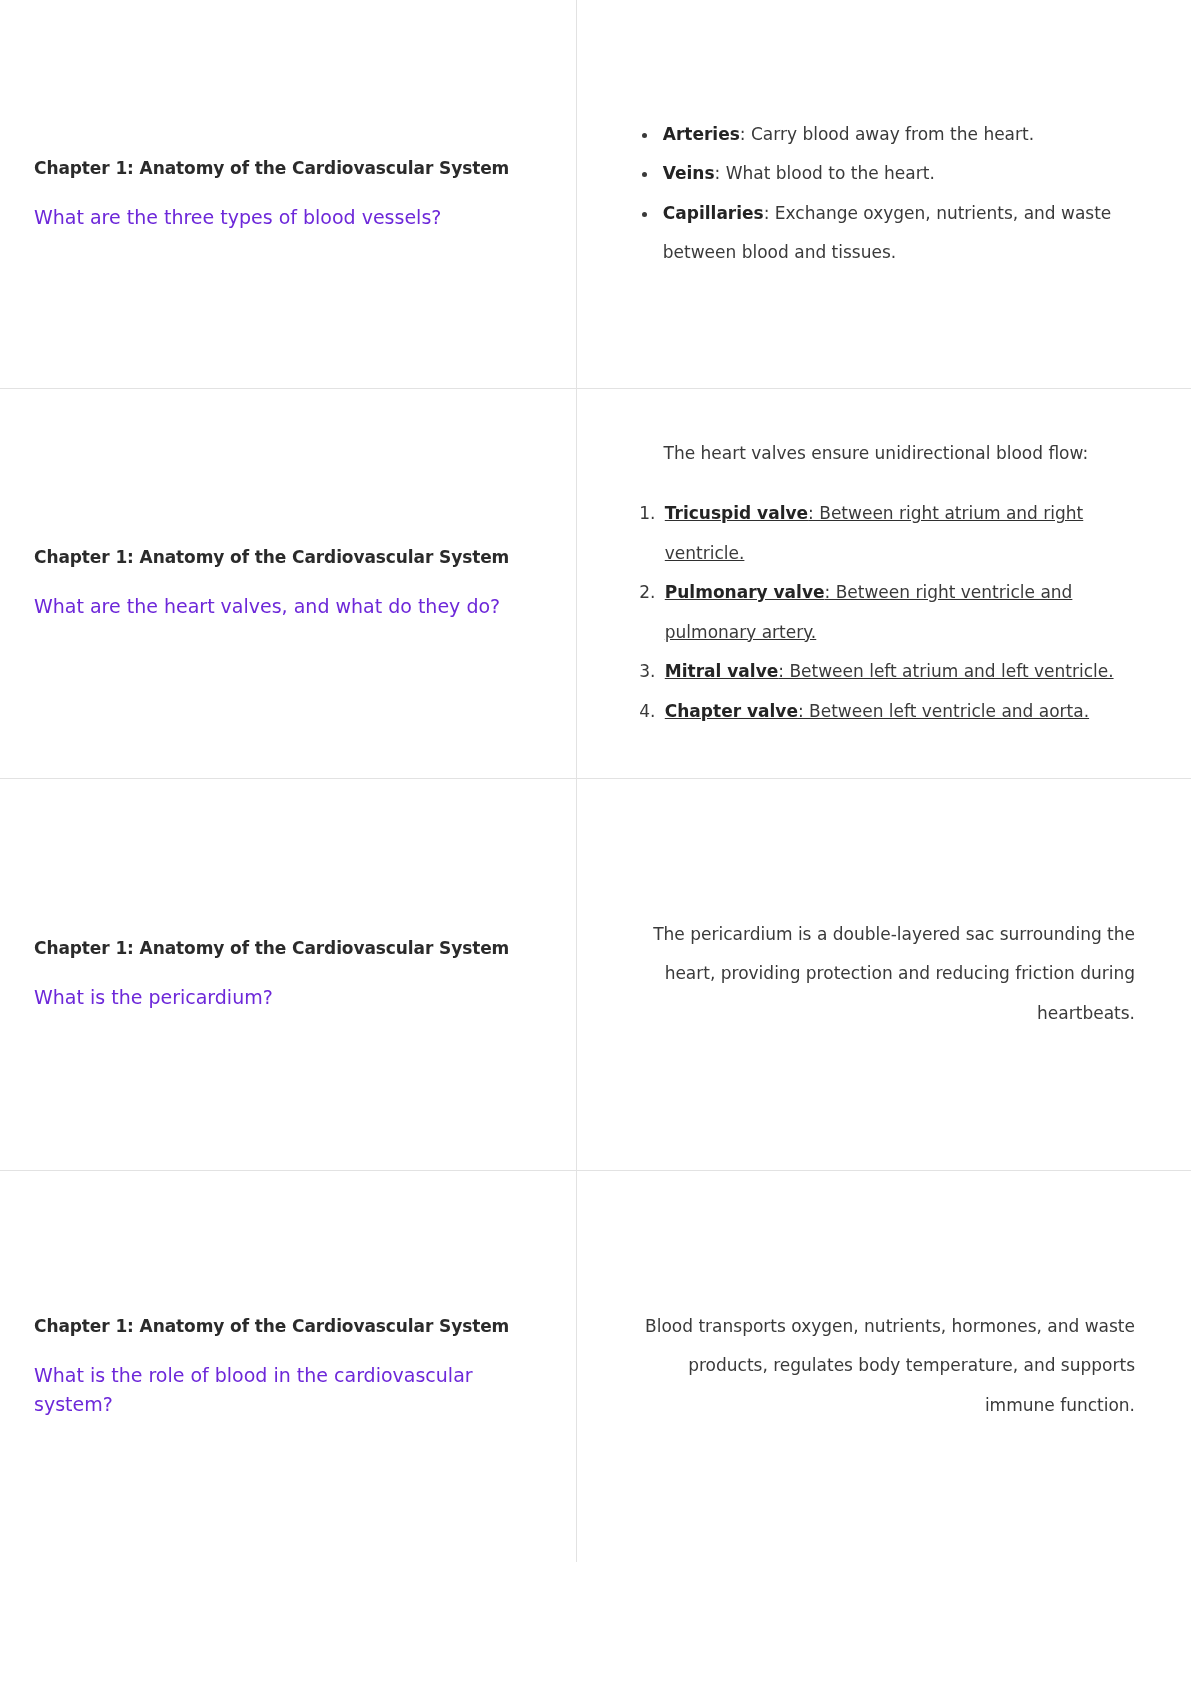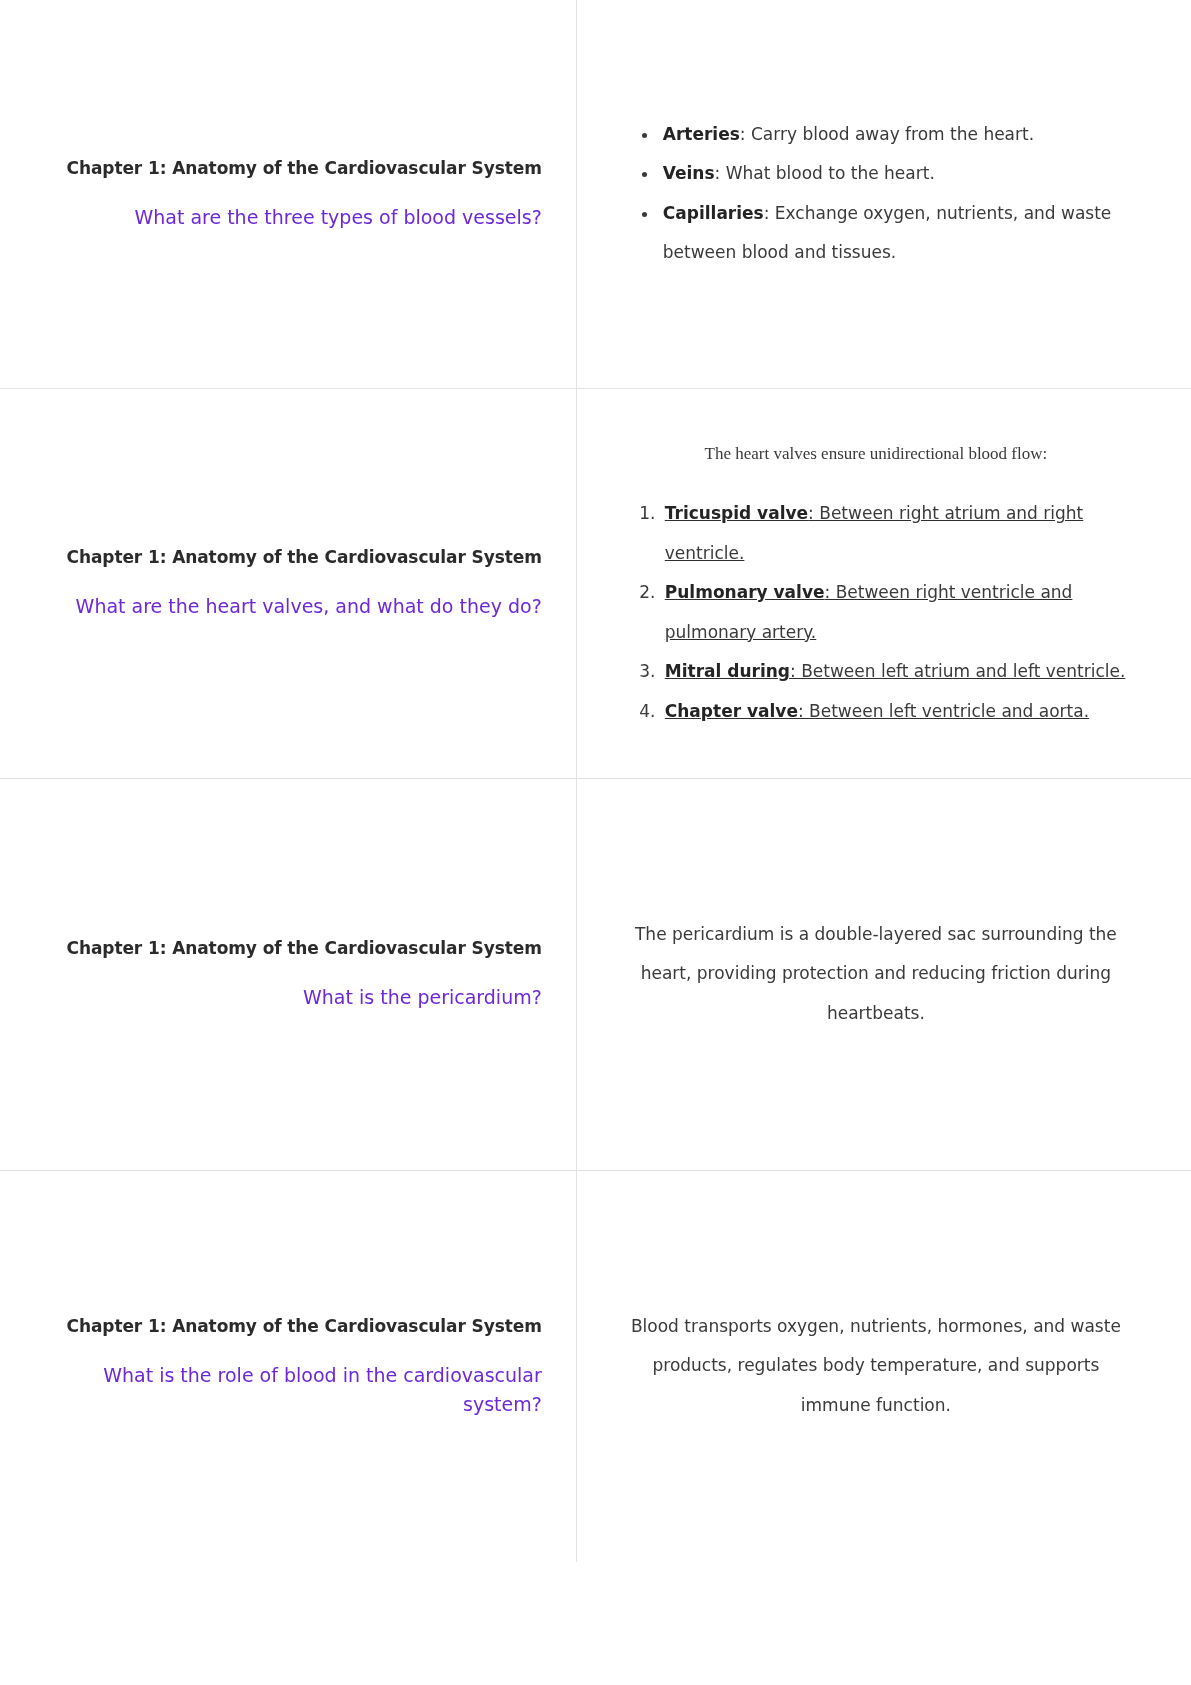--- a/index.html
+++ b/index.html
@@ -41,21 +41,21 @@
     width: 592px;
   }
 
   .row-h1 { height: 388px; }
   .row-h2 { height: 390px; }
   .row-h3 { height: 392px; }
   .row-h4 { height: 392px; }
 
   .front-inner {
     padding: 0 34px;
-    text-align: right;
+    text-align: left;
   }
   .card-title {
     font-size: 17px;
     font-weight: bold;
     color: #2b2b2b;
     line-height: 1.55;
     margin: 0 0 22px 0;
     letter-spacing: -0.1px;
   }
   .card-question {
@@ -63,35 +63,34 @@
     font-weight: normal;
     color: #6d28d9;
     line-height: 1.55;
     margin: 0;
   }
 
   .back-inner {
     padding: 0 56px 0 40px;
   }
   .back-centered {
-    text-align: center;
+    text-align: right;
   }
   .answer-para {
     font-size: 17px;
     line-height: 2.33;
     margin: 0;
     color: #3a3a3a;
   }
   .answer-intro {
     font-size: 17px;
     line-height: 2.33;
     margin: 0 0 20px 0;
     color: #3a3a3a;
     text-align: center;
-    font-family: Liberation Serif, serif;
   }
 
   ul.answer-list,
   ol.answer-list {
     margin: 0;
     padding-left: 42px;
     text-align: left;
   }
   ul.answer-list li,
   ol.answer-list li {
@@ -133,21 +132,21 @@
           <div class="card-title">Chapter 1: Anatomy of the Cardiovascular System</div>
           <div class="card-question">What are the heart valves, and what do they do?</div>
         </div>
       </td>
       <td class="cell-back">
         <div class="back-inner">
           <p class="answer-intro">The heart valves ensure unidirectional blood flow:</p>
           <ol class="answer-list">
             <li><span class="term">Tricuspid valve</span><span>: Between right atrium and right ventricle.</span></li>
             <li><span class="term">Pulmonary valve</span><span>: Between right ventricle and pulmonary artery.</span></li>
-            <li><span class="term">Mitral during</span><span>: Between left atrium and left ventricle.</span></li>
+            <li><span class="term">Mitral valve</span><span>: Between left atrium and left ventricle.</span></li>
             <li><span class="term">Chapter valve</span><span>: Between left ventricle and aorta.</span></li>
           </ol>
         </div>
       </td>
     </tr>
 
     <tr class="card-row row-h3">
       <td class="cell-front">
         <div class="front-inner">
           <div class="card-title">Chapter 1: Anatomy of the Cardiovascular System</div>

